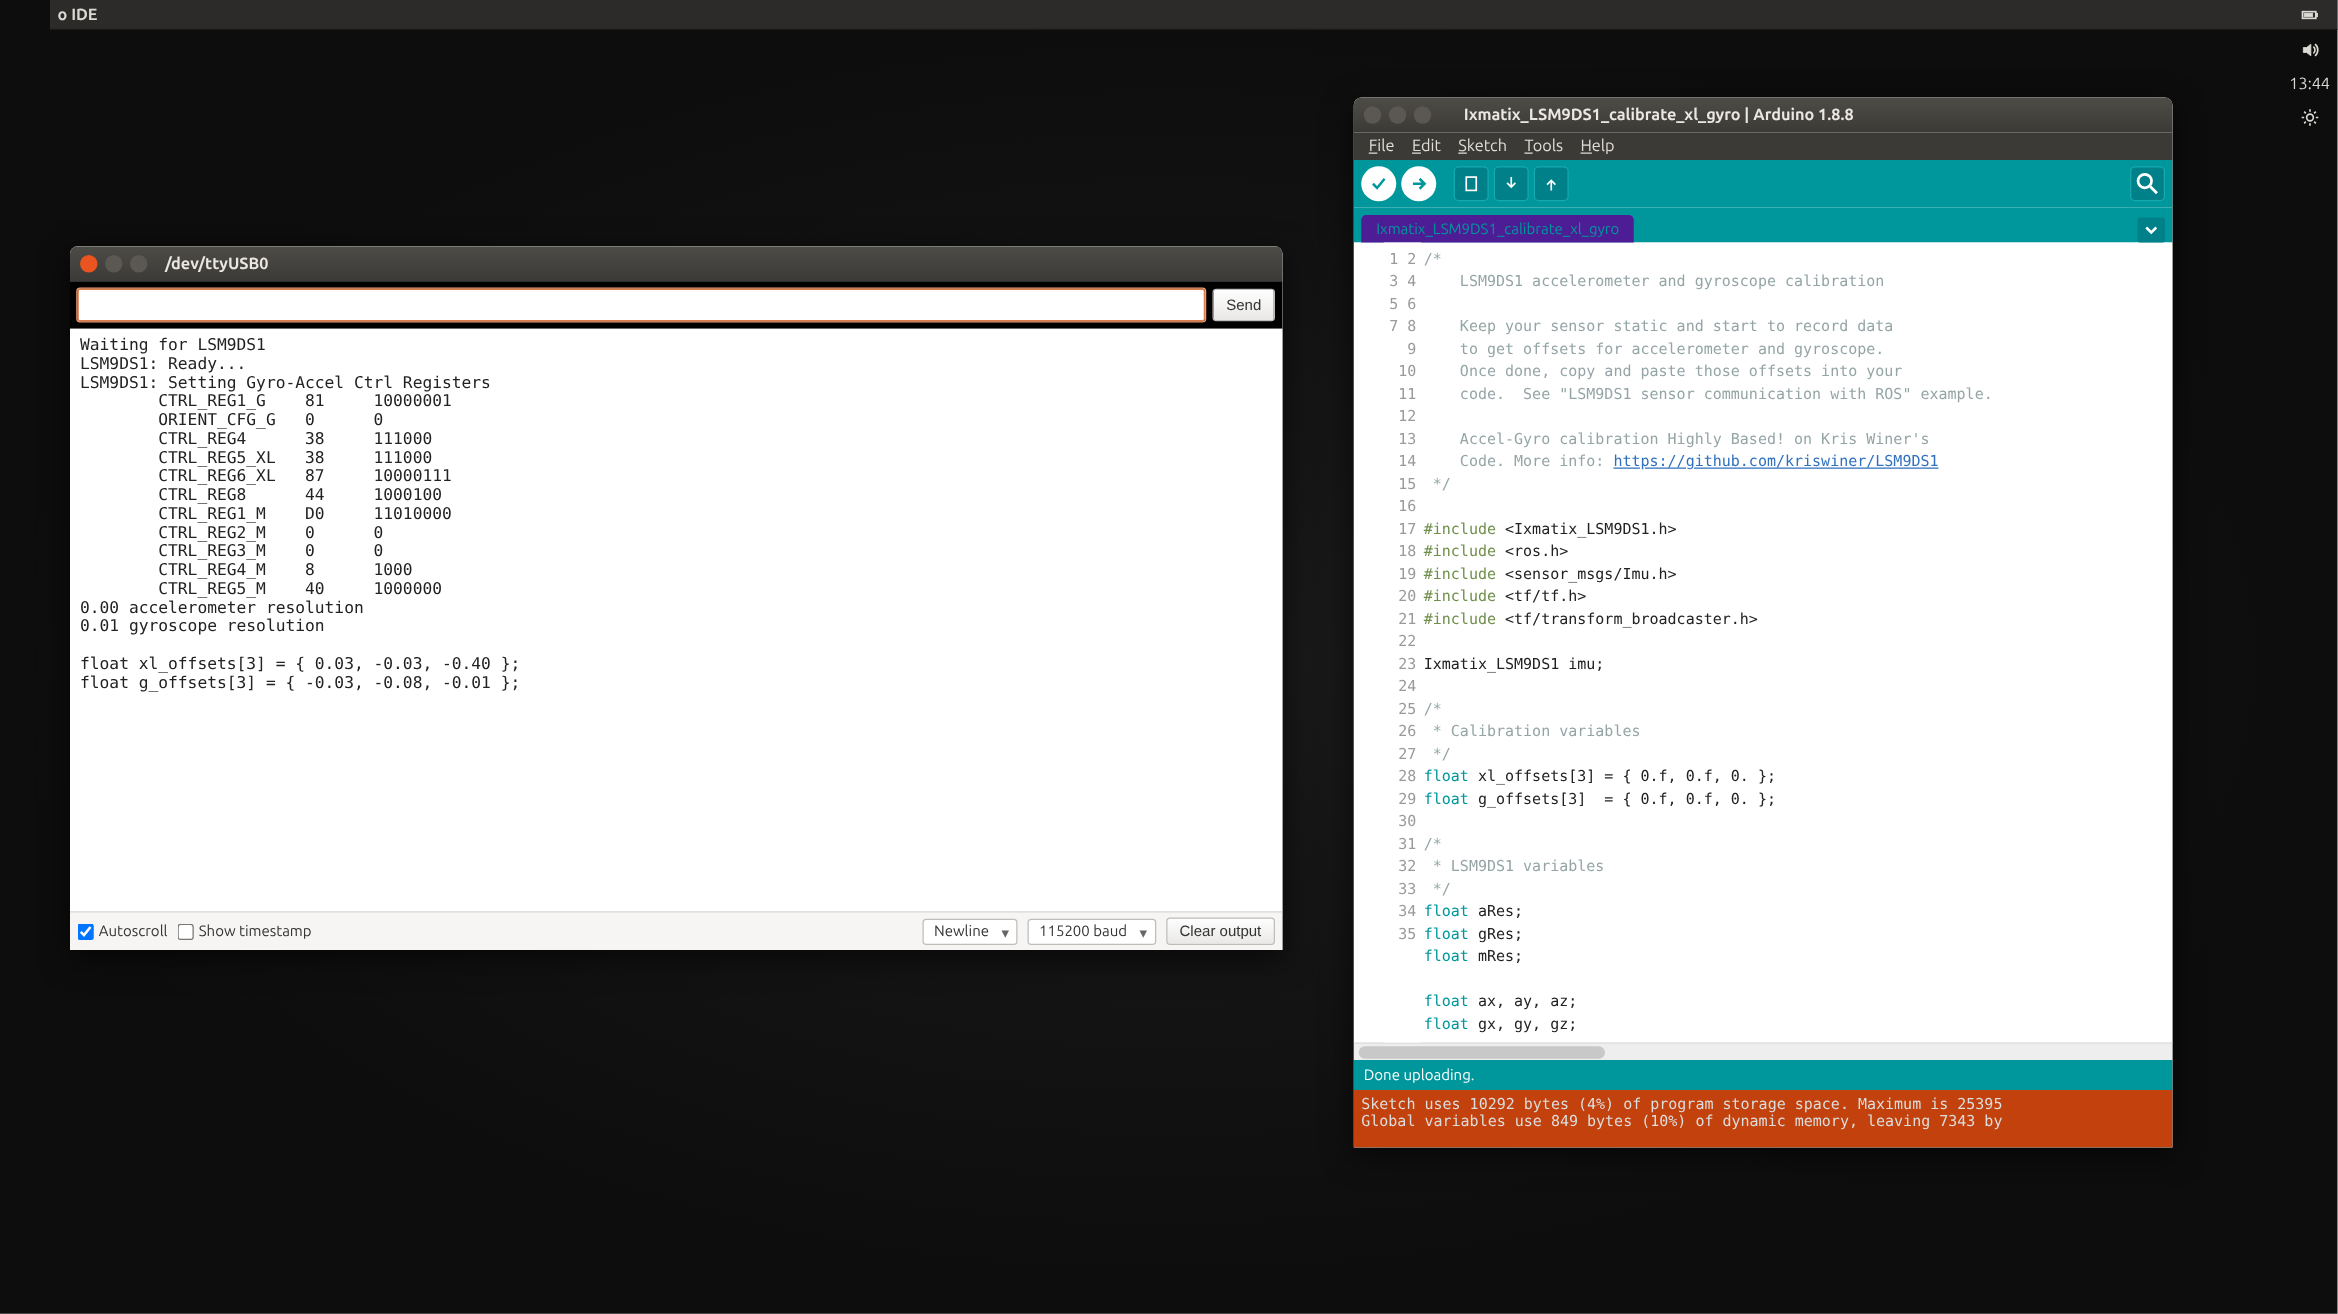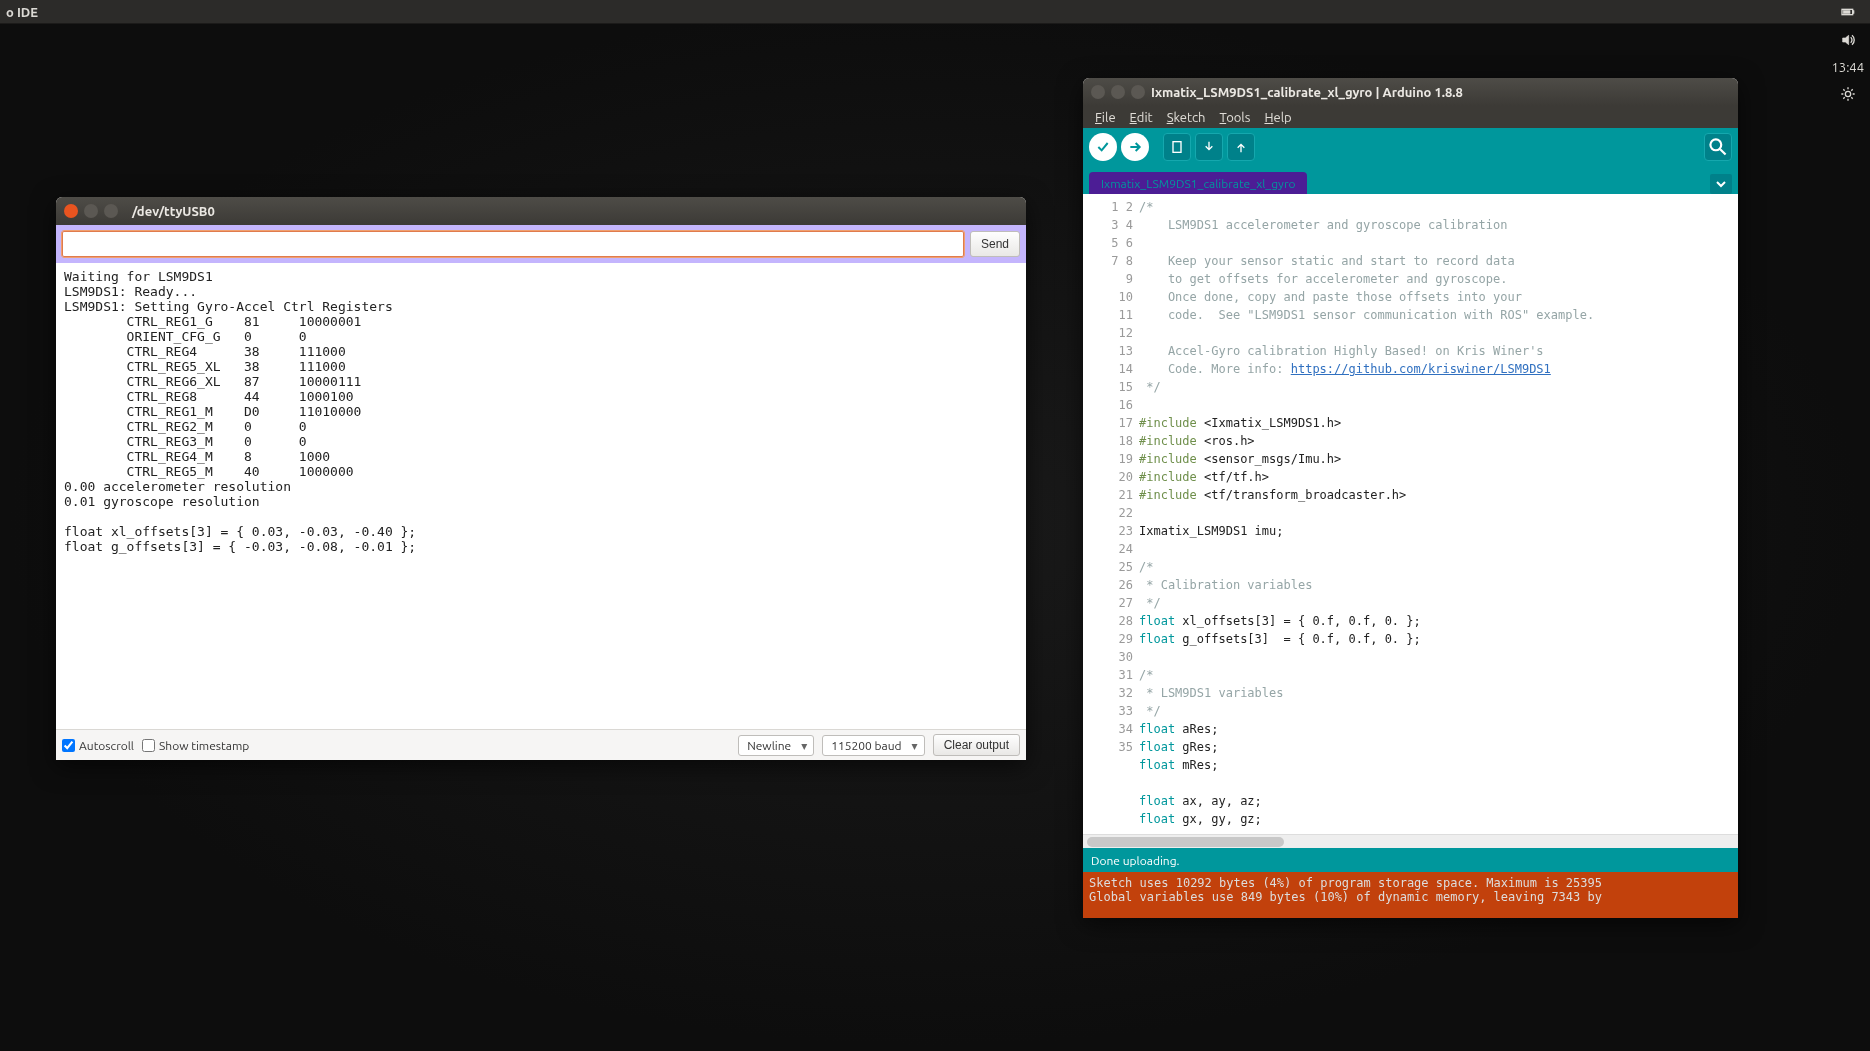--- a/index.html
+++ b/index.html
@@ -15,20 +15,21 @@
 
   
   .topbar {
     height: 24px;
     background: #2c2b29;
     color: #dcdad5;
     display: flex;
     align-items: center;
     padding: 0 6px;
     border-bottom: 1px solid #1b1a19;
+    margin-left: 40px;
   }
   .topbar .left { flex: 1; font-size: 13px; font-weight: bold; }
   .topbar .right { display: flex; align-items: center; gap: 12px; font-size: 13px; flex-direction: column; }
   .topbar .right .ico { display:inline-flex; align-items:center; justify-content:center; }
   .topbar .right svg { width:16px; height:16px; fill:#dcdad5; stroke:#dcdad5; }
 
   
   .win-serial {
     position: absolute;
     left: 56px; top: 197px;
@@ -52,21 +53,21 @@
   .titlebar .wbtn {
     width: 14px; height: 14px; border-radius: 50%;
   }
   .wbtn.close { background: #e95420; }
   .wbtn.min   { background: #5b5853; }
   .wbtn.max   { background: #5b5853; }
   .serial-top {
     display: flex;
     padding: 6px;
     gap: 6px;
-    background: #c4b5fd;
+    background: #000000;
   }
   .serial-top input[type=text] {
     flex: 1;
     height: 26px;
     border: 1px solid #e07b4d;
     outline: 1px solid #f0a070;
     border-radius: 2px;
     background: #fff;
     padding: 0 6px;
   }
@@ -327,21 +328,21 @@
     <div class="sel">115200 baud</div>
     <button class="btn">Clear output</button>
   </div>
 </div>
 
 <div class="win-ide">
   <div class="titlebar">
     <div class="wbtn min"></div>
     <div class="wbtn min"></div>
     <div class="wbtn min"></div>
-    <span style="margin-left:0;">Ixmatix_LSM9DS1_calibrate_xl_gyro | Arduino 1.8.8</span>
+    <span style="margin-left:20px;">Ixmatix_LSM9DS1_calibrate_xl_gyro | Arduino 1.8.8</span>
   </div>
   <div class="menubar">
     <span class="mi"><u>F</u>ile</span>
     <span class="mi"><u>E</u>dit</span>
     <span class="mi"><u>S</u>ketch</span>
     <span class="mi"><u>T</u>ools</span>
     <span class="mi"><u>H</u>elp</span>
   </div>
   <div class="toolbar">
     <div class="tbtn round">

